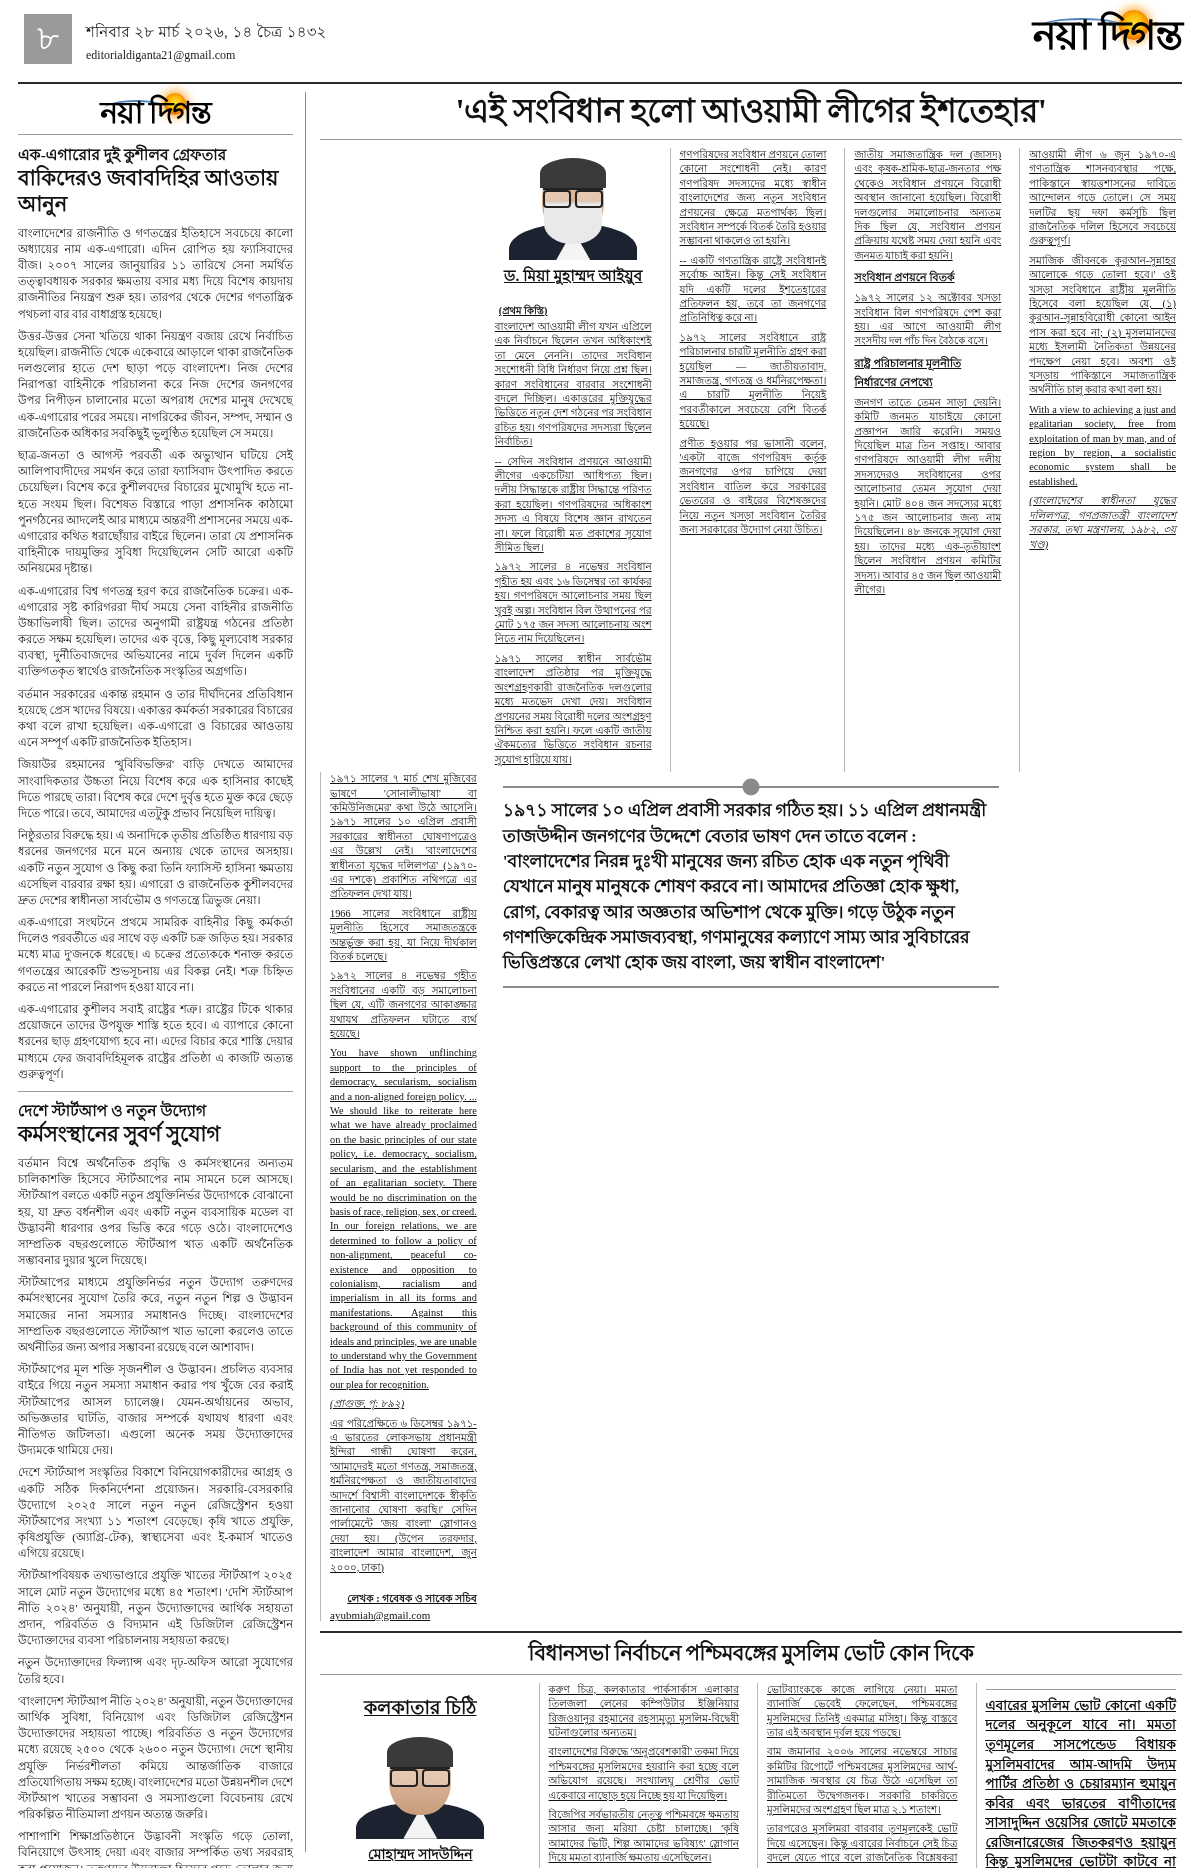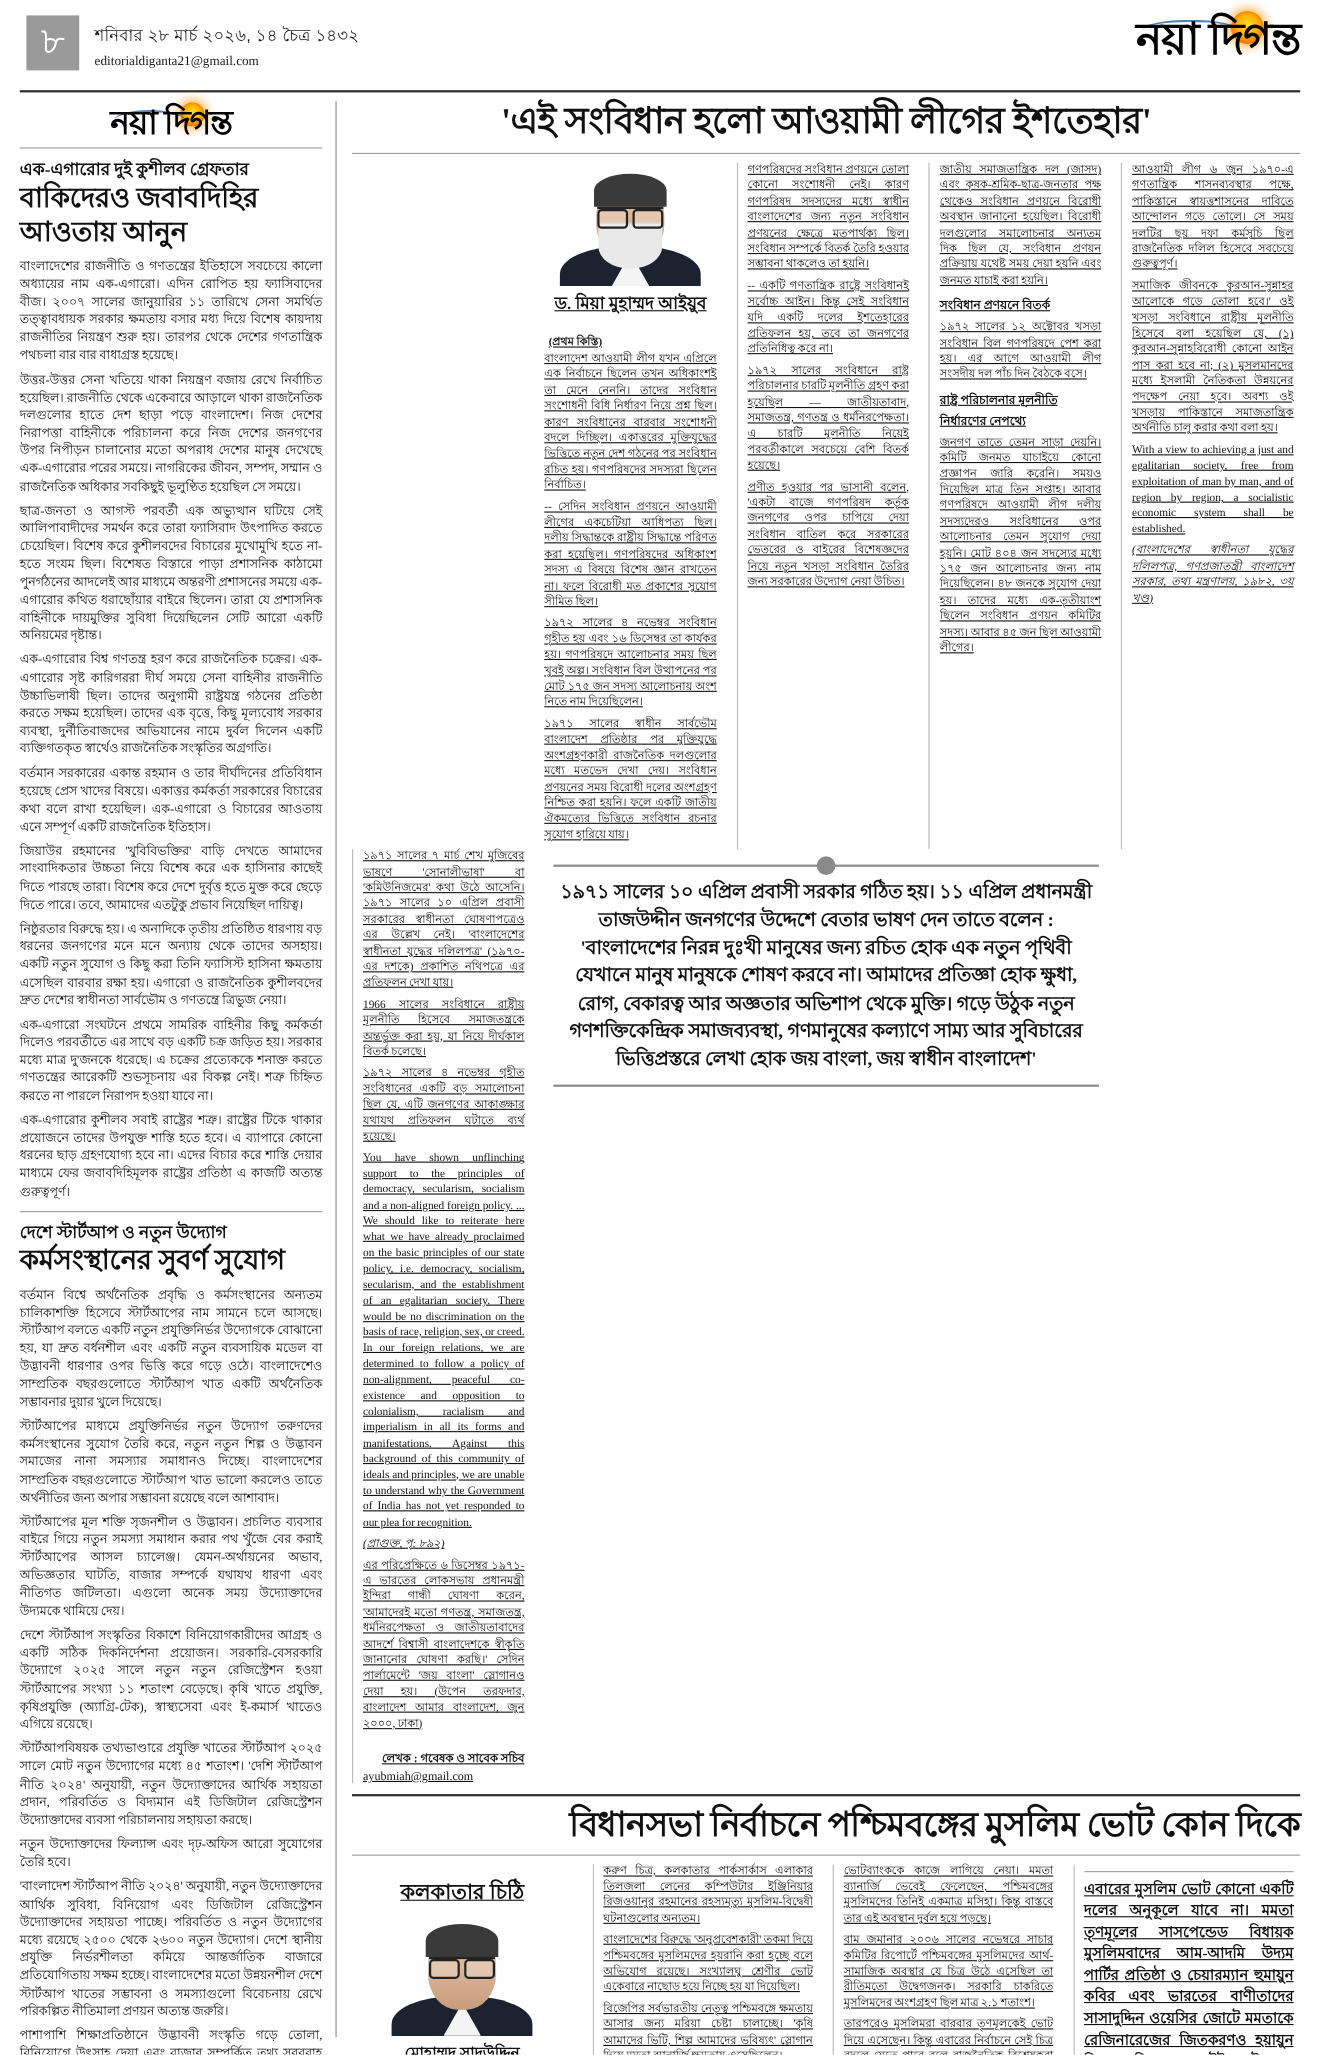--- a/index.html
+++ b/index.html
@@ -130,21 +130,21 @@
     margin: 6px 0 10px 0;
   }
 
   .ed-kicker {
     font-size: 15.5px;
     font-weight: 700;
     margin: 0 0 2px 0;
     line-height: 1.25;
   }
   .ed-title {
-    font-size: 25px;
+    font-size: 21px;
     font-weight: 700;
     line-height: 1.22;
     margin: 0 0 7px 0;
     letter-spacing: -.2px;
   }
   .ed-body p {
     margin: 0 0 6px 0;
     font-size: 11.4px;
     line-height: 1.42;
     text-align: justify;
@@ -313,21 +313,21 @@
     left: 50%; top: 50%;
     transform: translate(-50%, -50%);
     width: 17px; height: 17px;
     border-radius: 50%;
     background: #8a8a8a;
   }
   .pq-text {
     font-size: 17.5px;
     font-weight: 700;
     line-height: 1.45;
-    text-align: center;
+    text-align: left;
     letter-spacing: -.2px;
   }
   .pq-rule-bottom {
     height: 2px;
     background: #8a8a8a;
     margin: 10px 0 0 0;
     position: relative;
   }
 
   
@@ -342,23 +342,23 @@
     font-size: 11px;
     margin-top: 1px;
   }
 
   
   .sec-rule-top {
     border: 0; border-top: 2px solid #2b2b2b;
     margin: 10px 0 8px 0;
   }
   .sec-title {
-    font-size: 31px;
-    font-weight: 700;
-    text-align: right;
+    font-size: 21px;
+    font-weight: 700;
+    text-align: center;
     line-height: 1.18;
     margin: 0 0 8px 0;
     letter-spacing: -.5px;
   }
   .sec-rule {
     border: 0; border-top: 1px solid #999;
     margin: 0 0 8px 0;
   }
   .letter-head {
     font-size: 19px;

